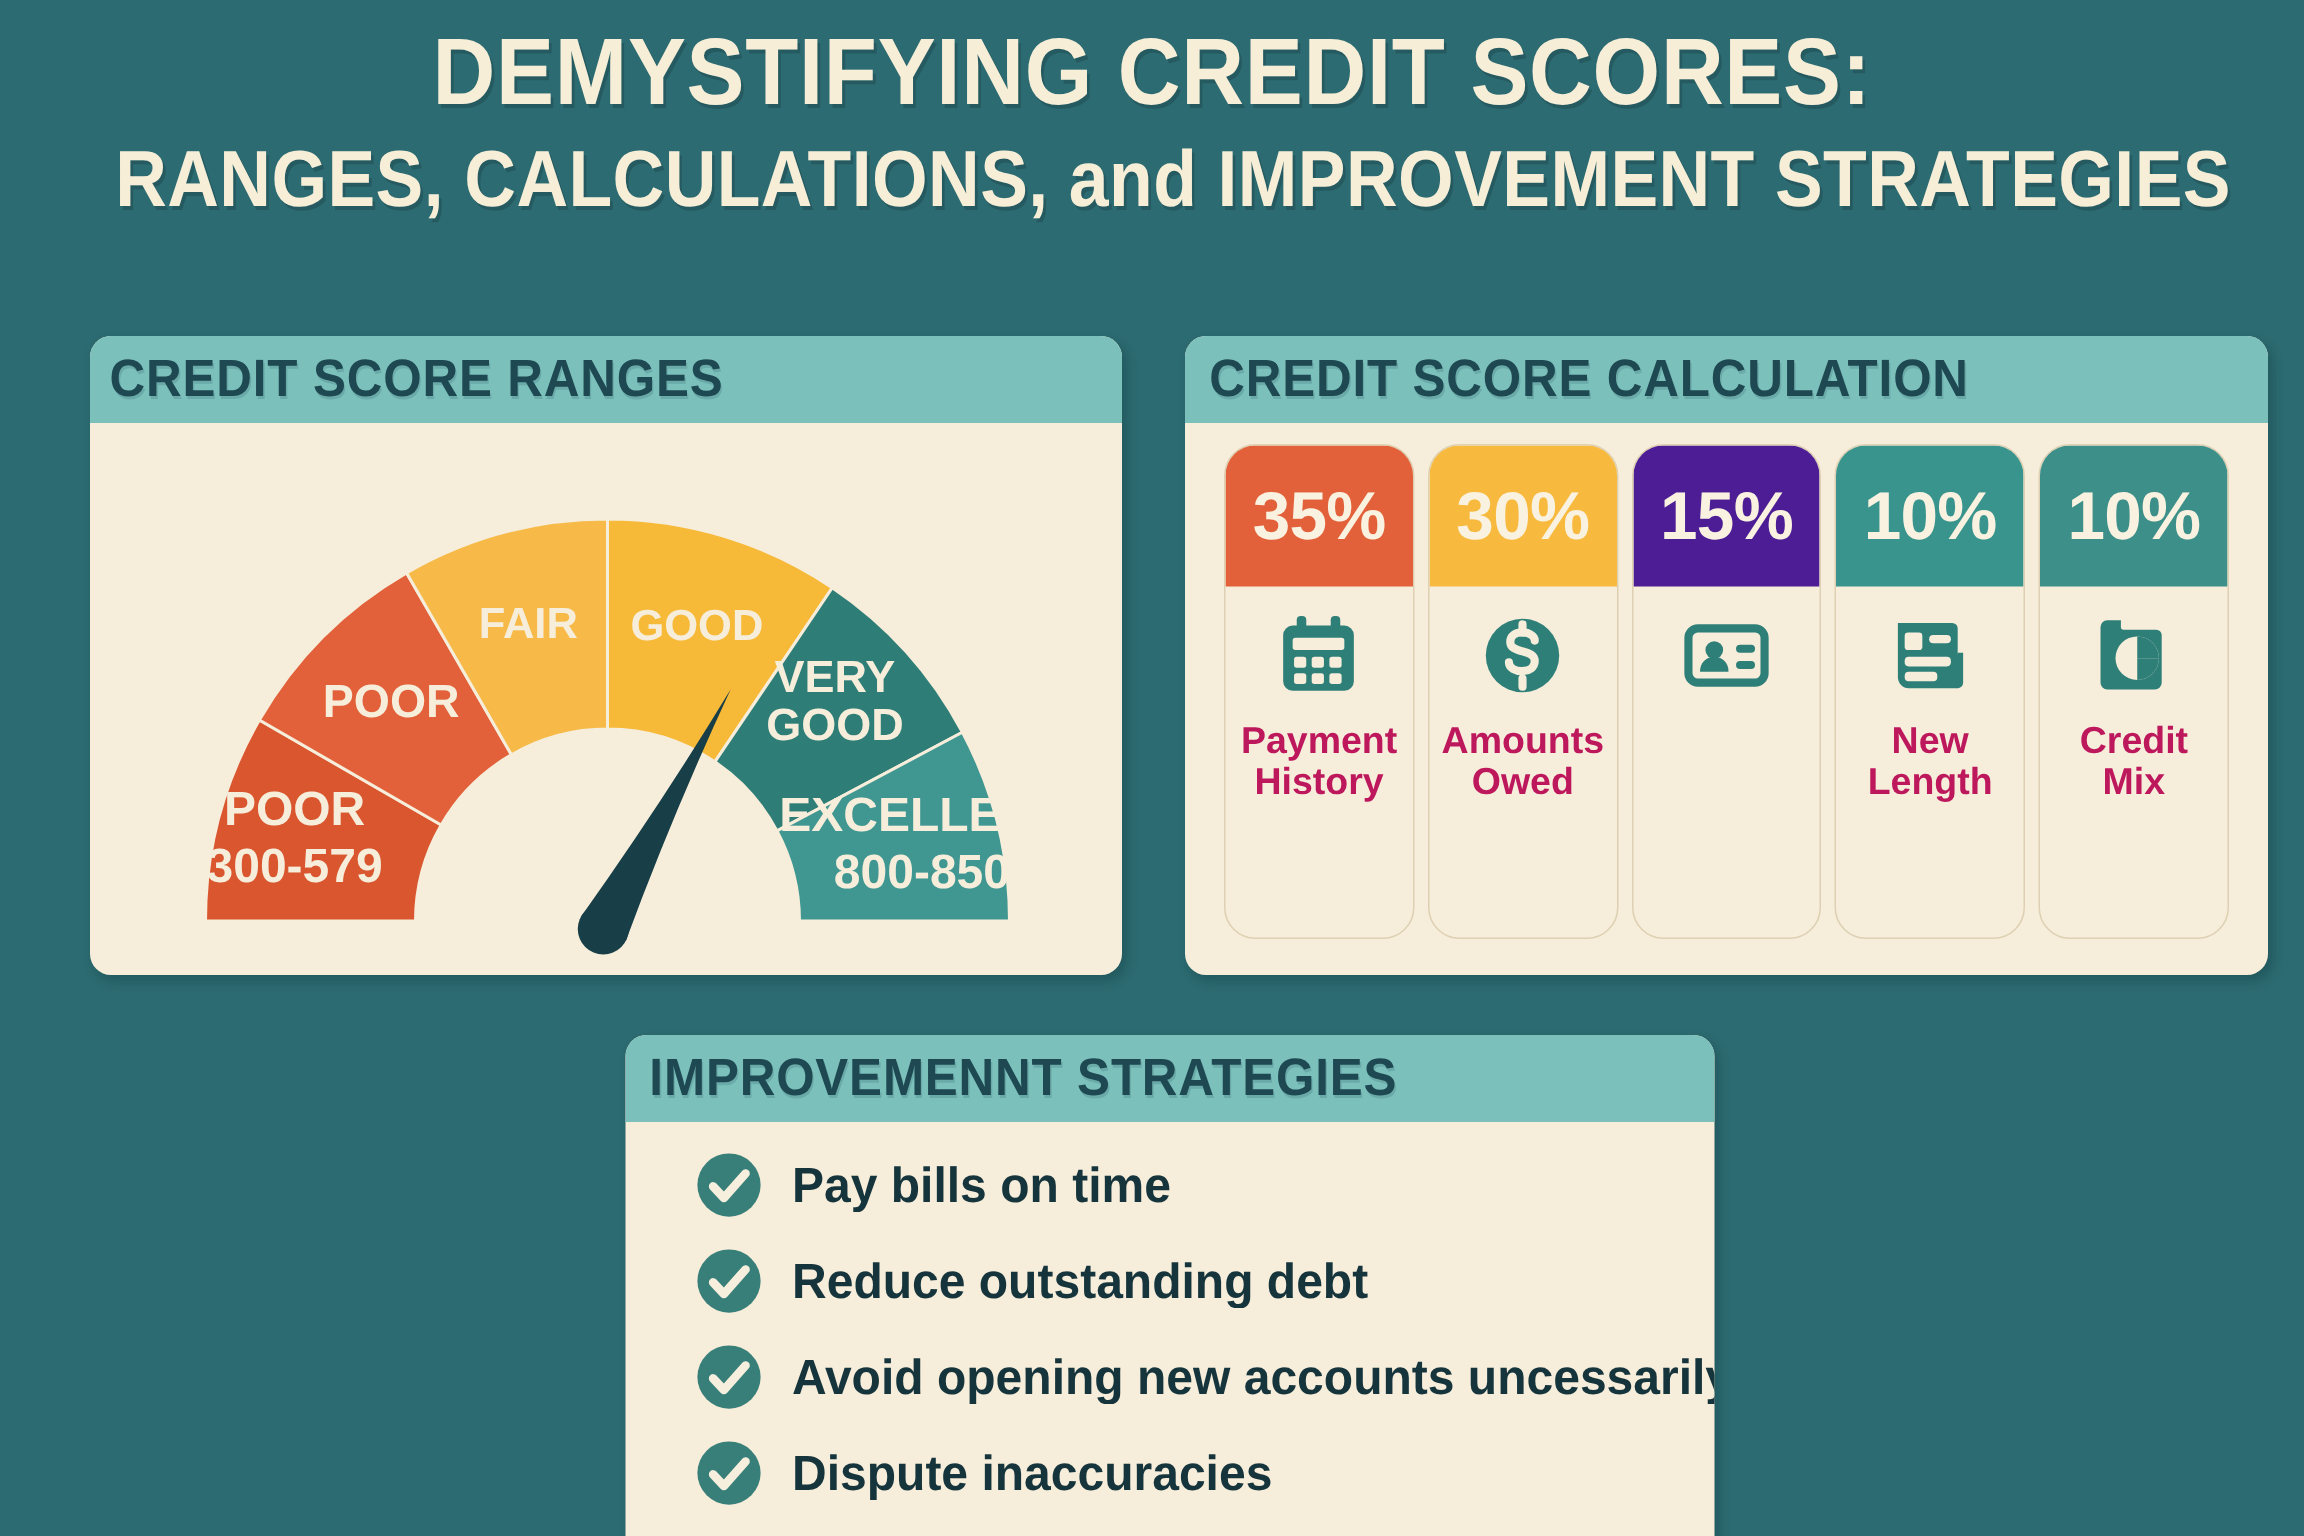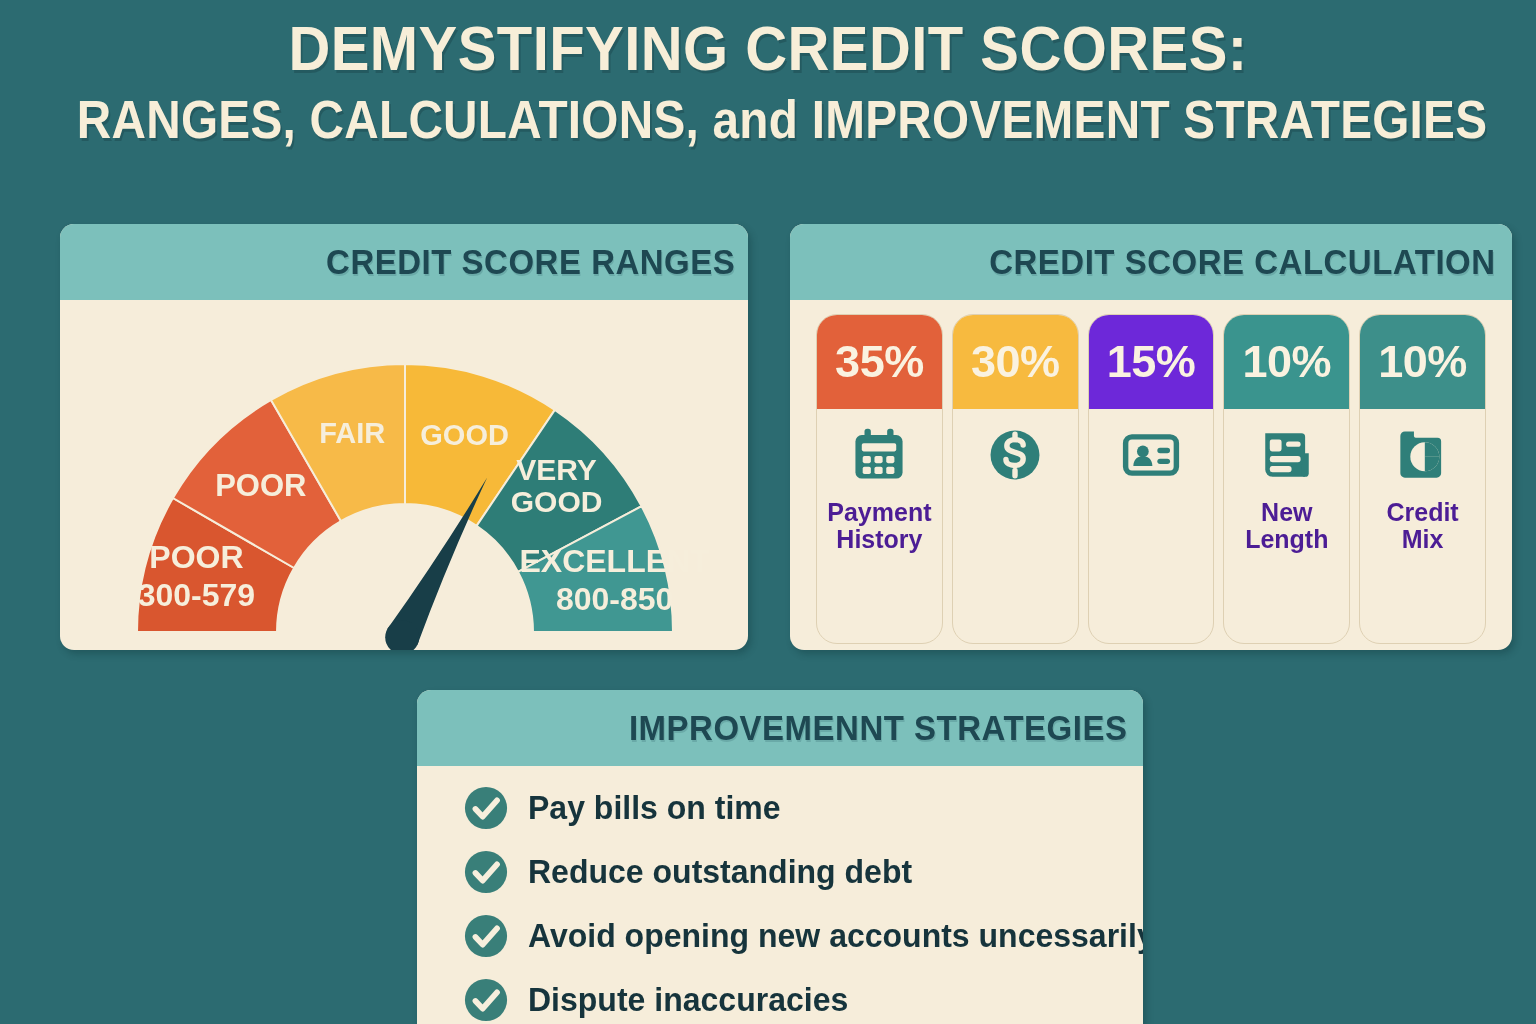--- a/index.html
+++ b/index.html
@@ -52,24 +52,24 @@
   
   .card {
     position: absolute;
     background: #f6edda;
     border-radius: 14px;
     box-shadow: 3px 4px 7px rgba(10,45,50,0.30);
     overflow: hidden;
   }
   .card-header {
     background: #7cc0bb;
-    height: 76px;
+    height: 58px;
     display: flex;
     align-items: center;
-    justify-content: flex-end;
+    justify-content: flex-start;
   }
   .card-header-title {
     font-family: "Liberation Sans Narrow", "Liberation Sans", sans-serif;
     font-weight: 700;
     font-size: 35px;
     letter-spacing: 0.6px;
     color: #1e4852;
     text-transform: uppercase;
     transform: scaleX(0.94);
     text-shadow: 1px 2px 0 rgba(30,72,82,0.18);
@@ -130,21 +130,21 @@
     display: flex; align-items: center; justify-content: center;
   }
   .factor-name {
     margin-top: 12px;
     padding: 0 4px;
     text-align: center;
     font-family: "Liberation Sans", sans-serif;
     font-weight: 600;
     font-size: 25px;
     line-height: 1.08;
-    color: #4c1d95;
+    color: #be185d;
   }
 
   
   #tips { position: absolute; left: 46px; top: 18px; width: 660px; }
   .tip {
     display: flex;
     align-items: center;
     gap: 19px;
     margin-bottom: 16px;
     height: 48px;
@@ -238,23 +238,24 @@
           </div>
           <div class="factor">
             <div class="factor-pct" style="background: rgb(247, 186, 63);">30%</div>
             <div class="factor-icon">
               <svg width="58" height="58" viewBox="0 0 64 64">
                 <circle cx="32" cy="32" r="27" fill="#2f7f79"></circle>
                 <path d="M32 9 v6 M32 49 v6" stroke="#f6edda" stroke-width="6" stroke-linecap="round"></path>
                 <path d="M41 21 c0-4-5-6-9-6 -5 0-9 2.5-9 7 0 9 18 5 18 14 0 5-4.5 7.5-9.5 7.5 -4.5 0-9.5-2-9.5-6.5" fill="none" stroke="#f6edda" stroke-width="6" stroke-linecap="round" stroke-linejoin="round"></path>
               </svg>
             </div>
-          </div>
-          <div class="factor">
-            <div class="factor-pct" style="background: #6d28d9;">15%</div>
+            <div class="factor-name">Amounts Owed</div>
+          </div>
+          <div class="factor">
+            <div class="factor-pct" style="background: #4c1d95;">15%</div>
             <div class="factor-icon">
               <svg width="58" height="58" viewBox="0 0 64 64">
                 <rect x="4" y="12" width="56" height="40" rx="7" fill="none" stroke="#2f7f79" stroke-width="6"></rect>
                 <circle cx="23" cy="28" r="6.5" fill="#2f7f79"></circle>
                 <path d="M12.5 44 c0-7 5-11 10.5-11 s10.5 4 10.5 11 z" fill="#2f7f79"></path>
                 <rect x="39" y="24" width="14" height="6" rx="3" fill="#2f7f79"></rect>
                 <rect x="39" y="36" width="14" height="6" rx="3" fill="#2f7f79"></rect>
               </svg>
             </div>
           </div>

